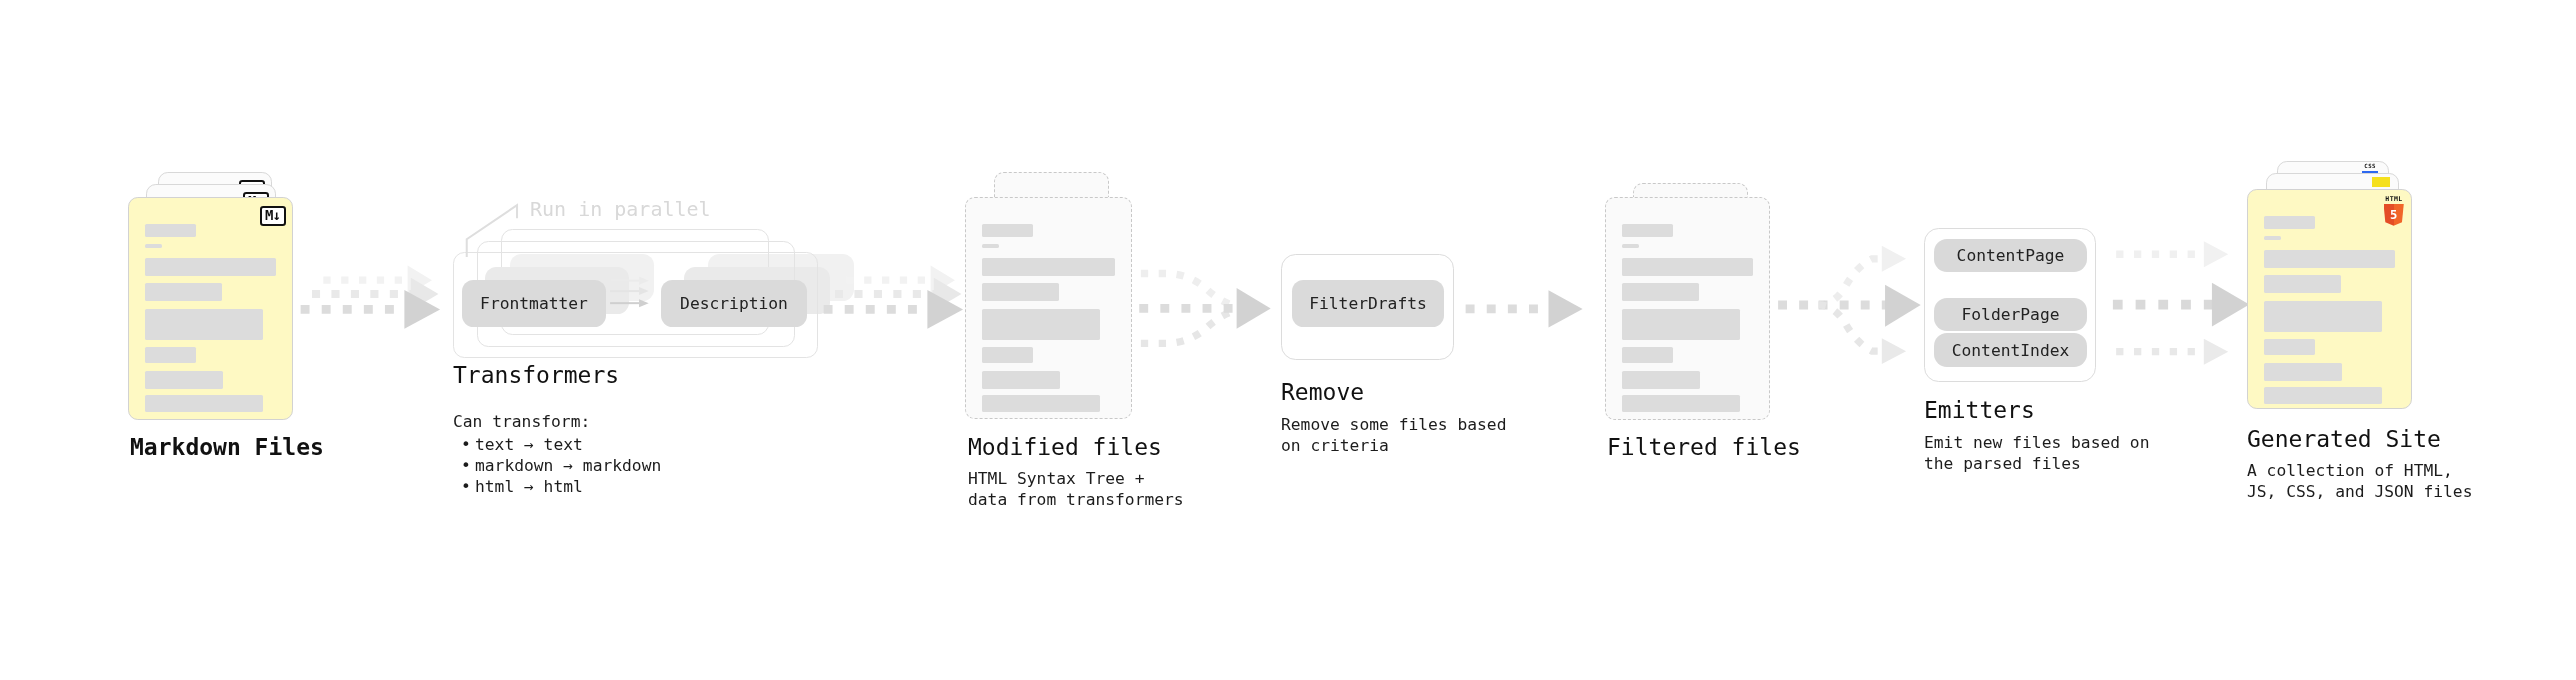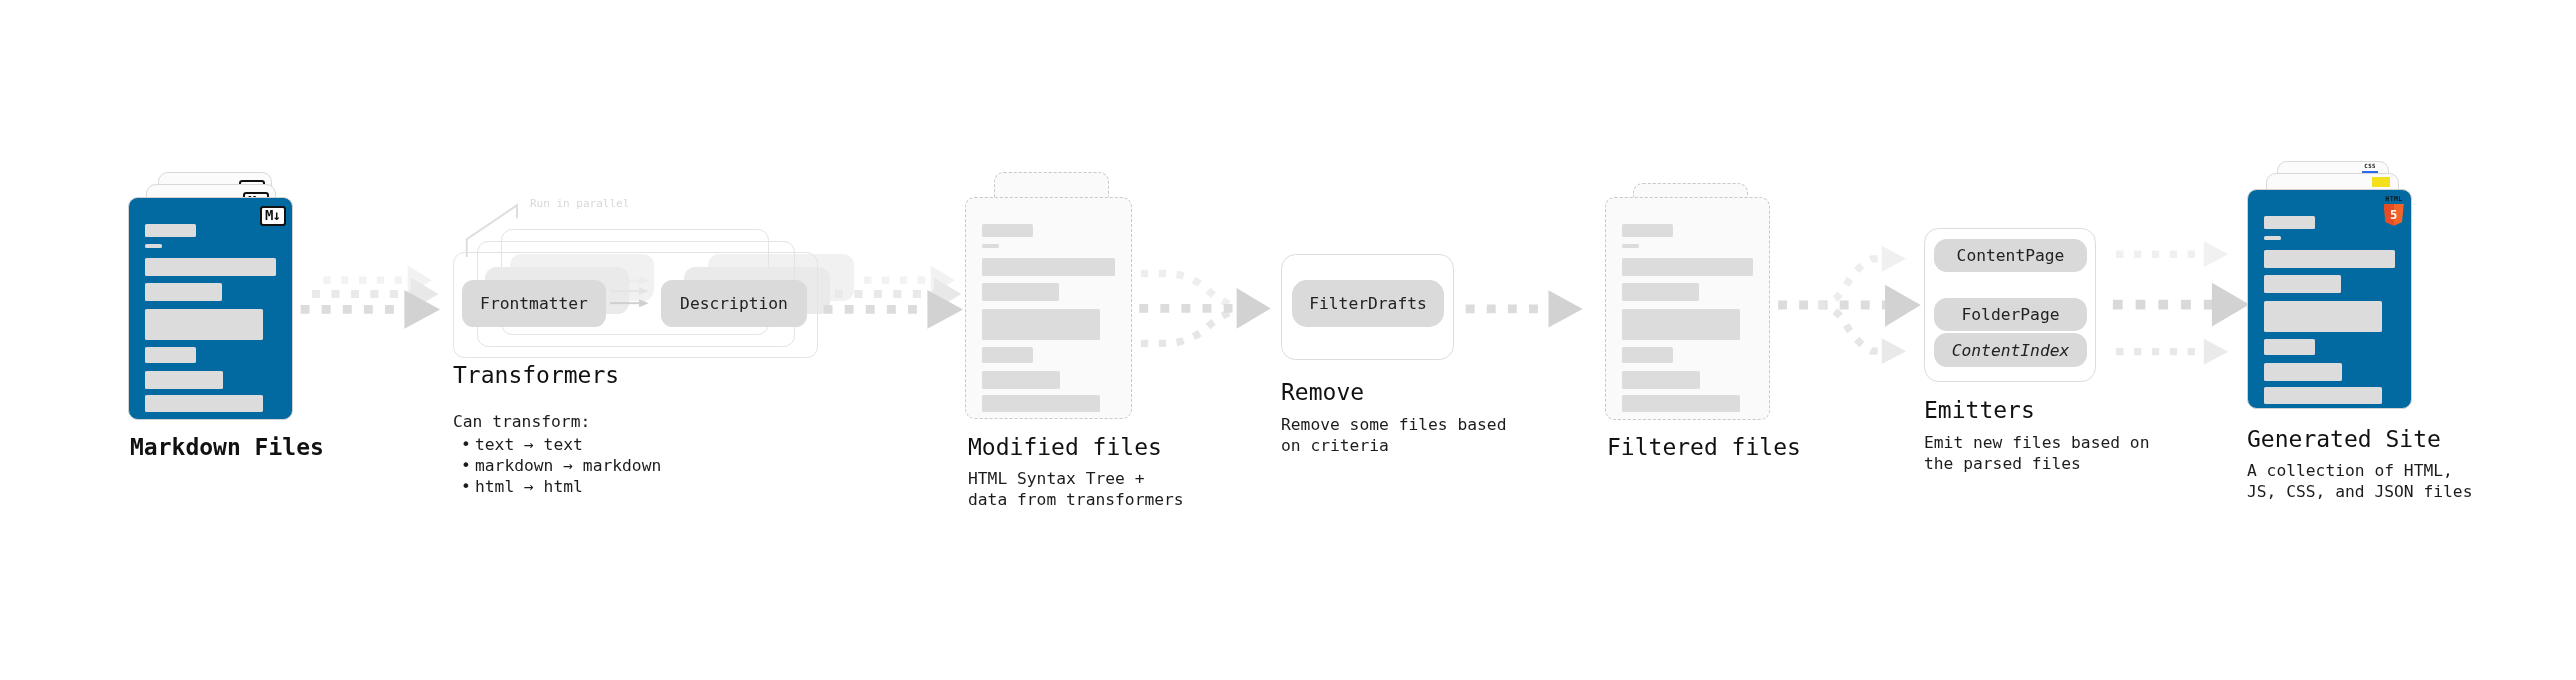--- a/index.html
+++ b/index.html
@@ -1,20 +1,20 @@
 <!DOCTYPE html>
 <html style="font-size:13px"><head>
 <meta charset="utf-8">
 <style>
   html,body{margin:0;padding:0;background:#fff;}
   .stage{position:relative;width:2576px;height:681px;background:#ffffff;overflow:hidden;
          font-family:"DejaVu Sans Mono","Liberation Mono",monospace;color:#1c1c1c;}
 
   
-  .doc{position:absolute;background:#0369a1;border:1.6px solid #d2d2d2;border-radius:9.8px;box-sizing:border-box;}
+  .doc{position:absolute;background:#fef9c3;border:1.6px solid #d2d2d2;border-radius:9.8px;box-sizing:border-box;}
   .doc.back{background:#fbfbfb;border-color:#d8d8d8;}
   .doc.dashed{border:1.6px dashed #c8c8c8;background:#fafafa;}
 
   
   .skwrap{position:absolute;left:16.3px;top:26px;right:16.3px;}
   .sk{background:#dcdcdc;border-radius:1.6px;}
   .sk1{width:51px;height:13px;margin-bottom:6.5px;}
   .sk2{width:17px;height:4.9px;margin-bottom:9.8px;}
   .sk3{width:100%;height:18px;margin-bottom:7.3px;}
   .sk4{width:77px;height:18px;margin-bottom:7.3px;}
@@ -46,21 +46,21 @@
   .panel{position:absolute;border:1.6px solid #dcdcdc;border-radius:14.6px;background:#fff;box-sizing:border-box;}
 
   .pill{position:absolute;background:#dadada;border-radius:11.4px;display:flex;align-items:center;
         justify-content:center;font-size:16.3px;color:#222;box-sizing:border-box;}
   .pill.l2{background:#eaeaea;}
   .pill.l3{background:#f1f1f1;}
   .pill.em{border-radius:13px;background:#d9d9d9;}
 
   .title{position:absolute;font-size:23px;font-weight:500;color:#111;white-space:nowrap;}
   .caption{position:absolute;font-size:16.3px;line-height:21px;color:#1c1c1c;white-space:pre-line;}
-  .annotation{position:absolute;font-size:11px;color:#d8d8d8;white-space:nowrap;}
+  .annotation{position:absolute;font-size:20px;color:#d8d8d8;white-space:nowrap;}
 
   .bullets{position:absolute;font-size:16.3px;line-height:21px;color:#1c1c1c;}
   .bullet-row{display:flex;}
   .bullet-row .mark{width:18px;text-align:center;flex:none;}
 
   svg{position:absolute;overflow:visible;}
 </style>
 </head>
 <body>
 
@@ -164,21 +164,21 @@
 data from transformers</div>
 
   <svg style="left:1136px;top:257px;" width="142" height="102" viewBox="0 0 175 125">
     <path d="M6,20 H36 Q66,20 88,40 Q104,55 122,60" stroke="#eeeeee" stroke-width="9" stroke-dasharray="9 13" fill="none"></path>
     <path d="M6,106 H36 Q66,106 88,86 Q104,71 122,66" stroke="#e6e6e6" stroke-width="9" stroke-dasharray="9 13" fill="none"></path>
     <line x1="4" y1="63" x2="126" y2="63" stroke="#dcdcdc" stroke-width="11" stroke-dasharray="11 15"></line>
     <polygon points="124,38 124,88 166,63" fill="#d2d2d2"></polygon>
   </svg>
 
   <div class="panel" style="left:1281px;top:254px;width:173px;height:106px;"></div>
-  <div class="pill" style="left:1292px;top:280px;width:152px;height:47px;border-radius:15px;">FilterDrafts</div>
+  <div class="pill" style="left:1292px;top:280px;width:152px;height:47px;">FilterDrafts</div>
   <div class="title" style="left:1281px;top:379px;">Remove</div>
   <div class="caption" style="left:1281px;top:414px;">Remove some files based
 on criteria</div>
 
   <svg style="left:1464px;top:282px;" width="130" height="57" viewBox="0 0 160 70">
     <line x1="2" y1="33" x2="106" y2="33" stroke="#dcdcdc" stroke-width="11" stroke-dasharray="11 15"></line>
     <polygon points="104,10 104,56 146,33" fill="#d2d2d2"></polygon>
   </svg>
 
   <div class="doc dashed" style="left:1633px;top:183px;width:115px;height:228px;"></div>
@@ -202,21 +202,21 @@
     <polygon points="130,22 130,54 160,38" fill="#f0f0f0"></polygon>
     <line x1="52" y1="95" x2="136" y2="95" stroke="#dcdcdc" stroke-width="11" stroke-dasharray="11 15"></line>
     <polygon points="134,70 134,122 178,95" fill="#d2d2d2"></polygon>
     <path d="M52,95 Q70,95 84,116 Q98,142 118,152 L132,152" stroke="#e6e6e6" stroke-width="9" stroke-dasharray="9 13" fill="none"></path>
     <polygon points="130,136 130,168 160,152" fill="#e9e9e9"></polygon>
   </svg>
 
   <div class="panel" style="left:1924px;top:228px;width:172px;height:154px;"></div>
   <div class="pill em" style="left:1934px;top:239px;width:153px;height:33px;">ContentPage</div>
   <div class="pill em" style="left:1934px;top:298px;width:153px;height:33px;">FolderPage</div>
-  <div class="pill em" style="left:1934px;top:333px;width:153px;height:34px;font-style:italic;">ContentIndex</div>
+  <div class="pill em" style="left:1934px;top:333px;width:153px;height:34px;">ContentIndex</div>
   <div class="title" style="left:1924px;top:397px;">Emitters</div>
   <div class="caption" style="left:1924px;top:432px;">Emit new files based on
 the parsed files</div>
 
   <svg style="left:2111px;top:238px;" width="167" height="134" viewBox="0 0 205 165">
     <line x1="6" y1="20" x2="116" y2="20" stroke="#f0f0f0" stroke-width="9" stroke-dasharray="9 13"></line>
     <polygon points="114,4 114,36 144,20" fill="#f1f1f1"></polygon>
     <line x1="2" y1="82" x2="126" y2="82" stroke="#d9d9d9" stroke-width="12" stroke-dasharray="12 16"></line>
     <polygon points="124,55 124,109 170,82" fill="#d2d2d2"></polygon>
     <line x1="6" y1="140" x2="116" y2="140" stroke="#e8e8e8" stroke-width="9" stroke-dasharray="9 13"></line>

